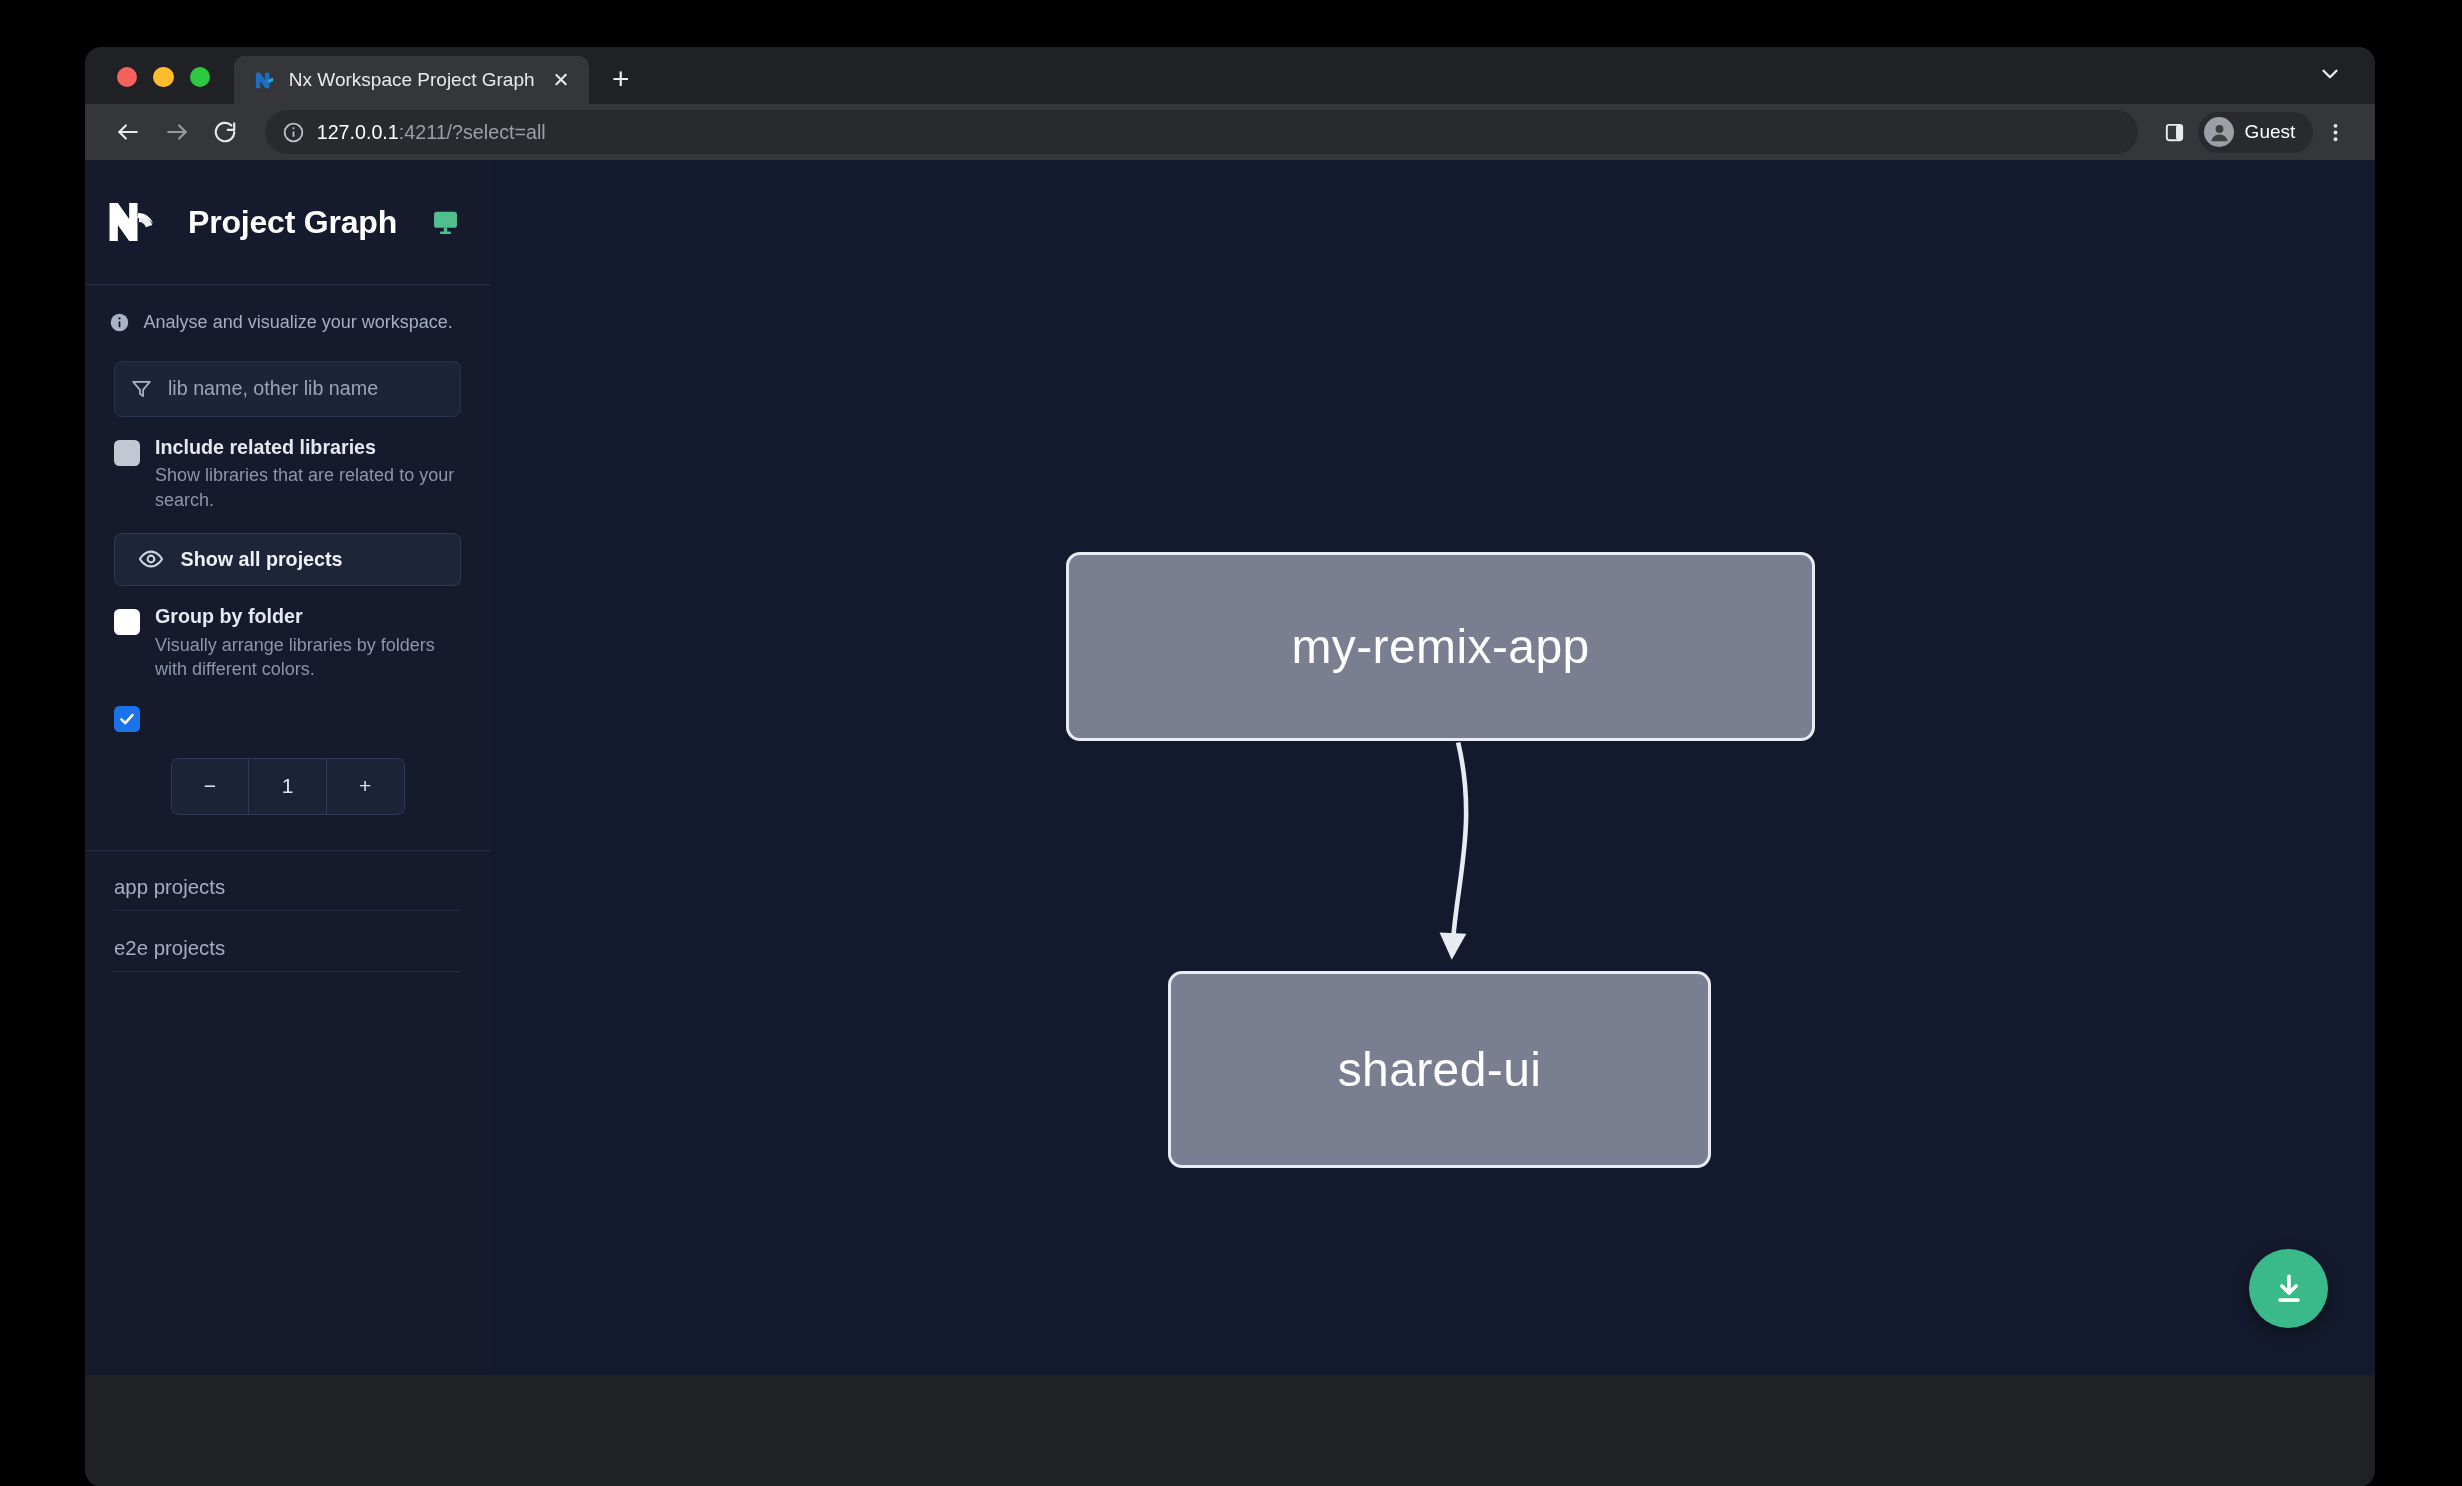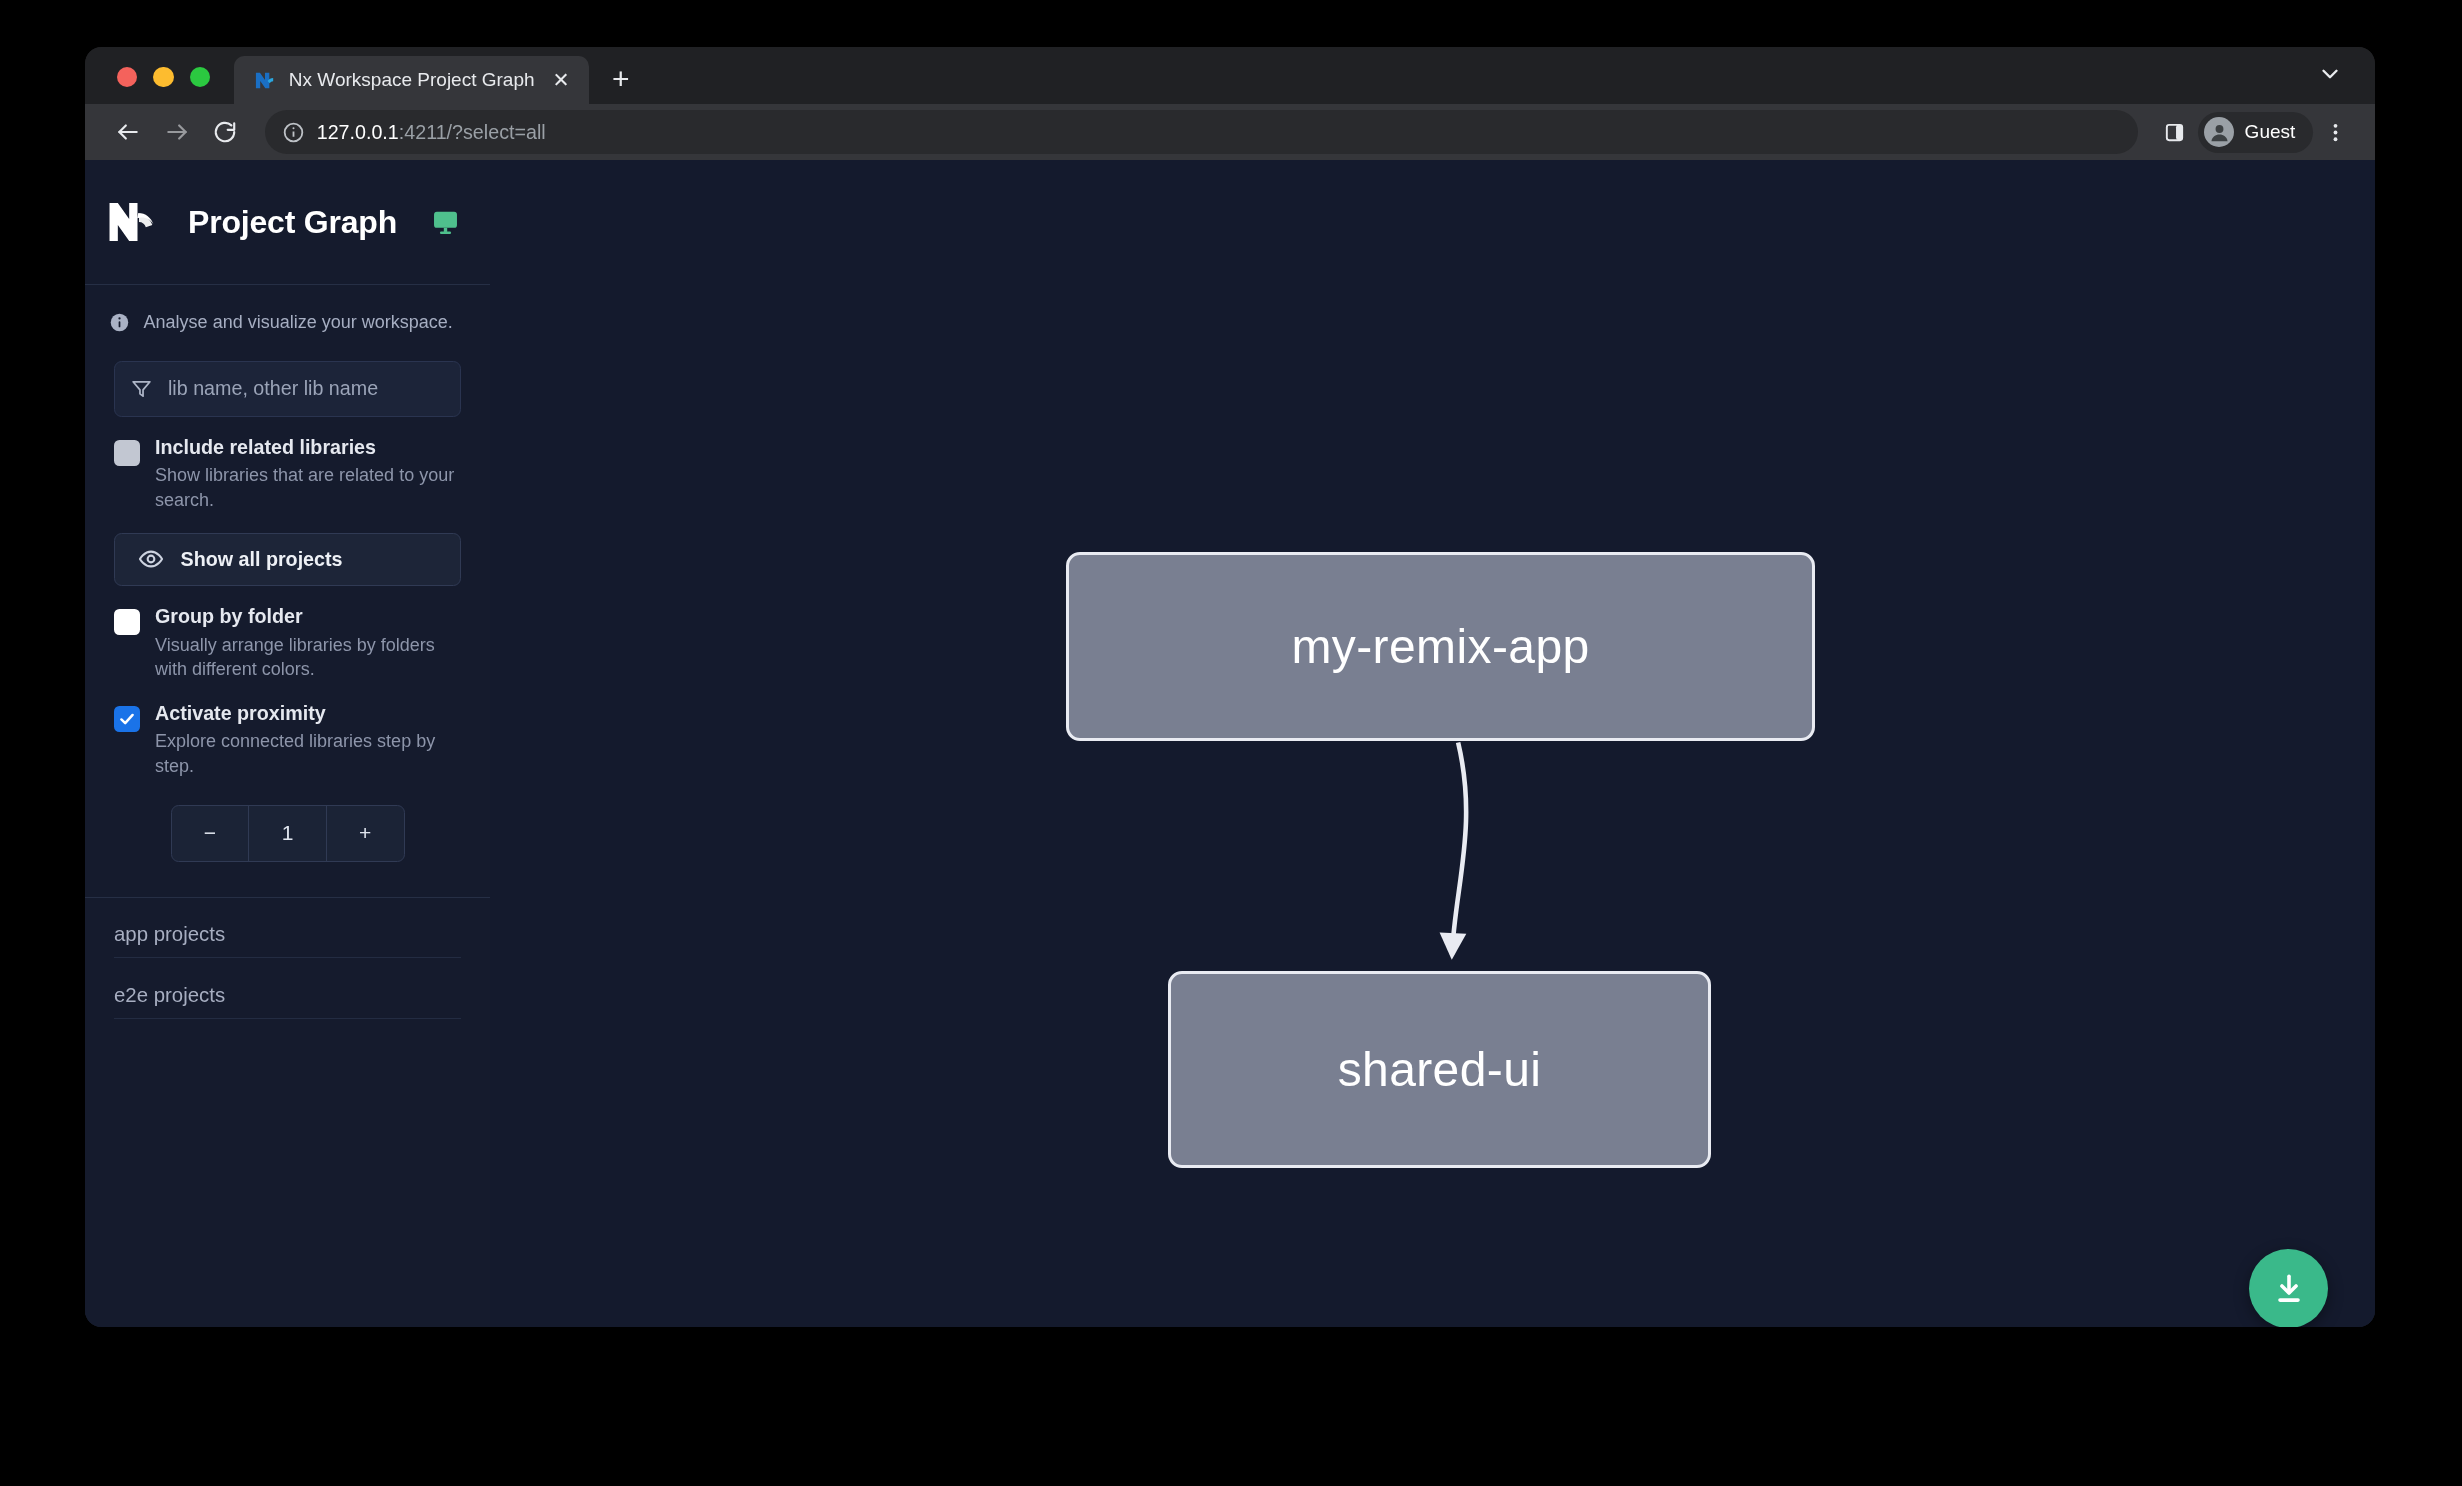--- a/index.html
+++ b/index.html
@@ -7,21 +7,21 @@
     width: 2462px; height: 1487px;
     background: #000000;
     font-family: "Liberation Sans", sans-serif;
     overflow: hidden;
   }
 
   
   .browser-window {
     position: absolute;
     left: 85px; top: 47px;
-    width: 2290px; height: 1280px;
+    width: 2290px; height: 1440px;
     background: #202124;
     border-radius: 16.6px;
     overflow: hidden;
     box-shadow: 0 7.6px 36px rgba(0,0,0,0.65);
   }
 
   
   .tabstrip {
     position: relative;
     height: 57px;
@@ -440,24 +440,20 @@
         </div>
       </div>
 
       <div class="opt-block">
         <div class="opt-row">
           <span class="cb checked">
             <svg viewBox="0 0 24 24" fill="none" stroke="#ffffff" stroke-width="3.3" stroke-linecap="round" stroke-linejoin="round" aria-hidden="true">
               <polyline points="4.5 12.6 9.6 17.6 19.5 6.6"></polyline>
             </svg>
           </span>
-          <div>
-            <div class="opt-label">Activate proximity</div>
-            <div class="opt-desc">Explore connected libraries step by step.</div>
-          </div>
         </div>
 
         <div class="stepper">
           <div>−</div>
           <div class="mid">1</div>
           <div>+</div>
         </div>
       </div>
 
       <div class="divider"></div>

